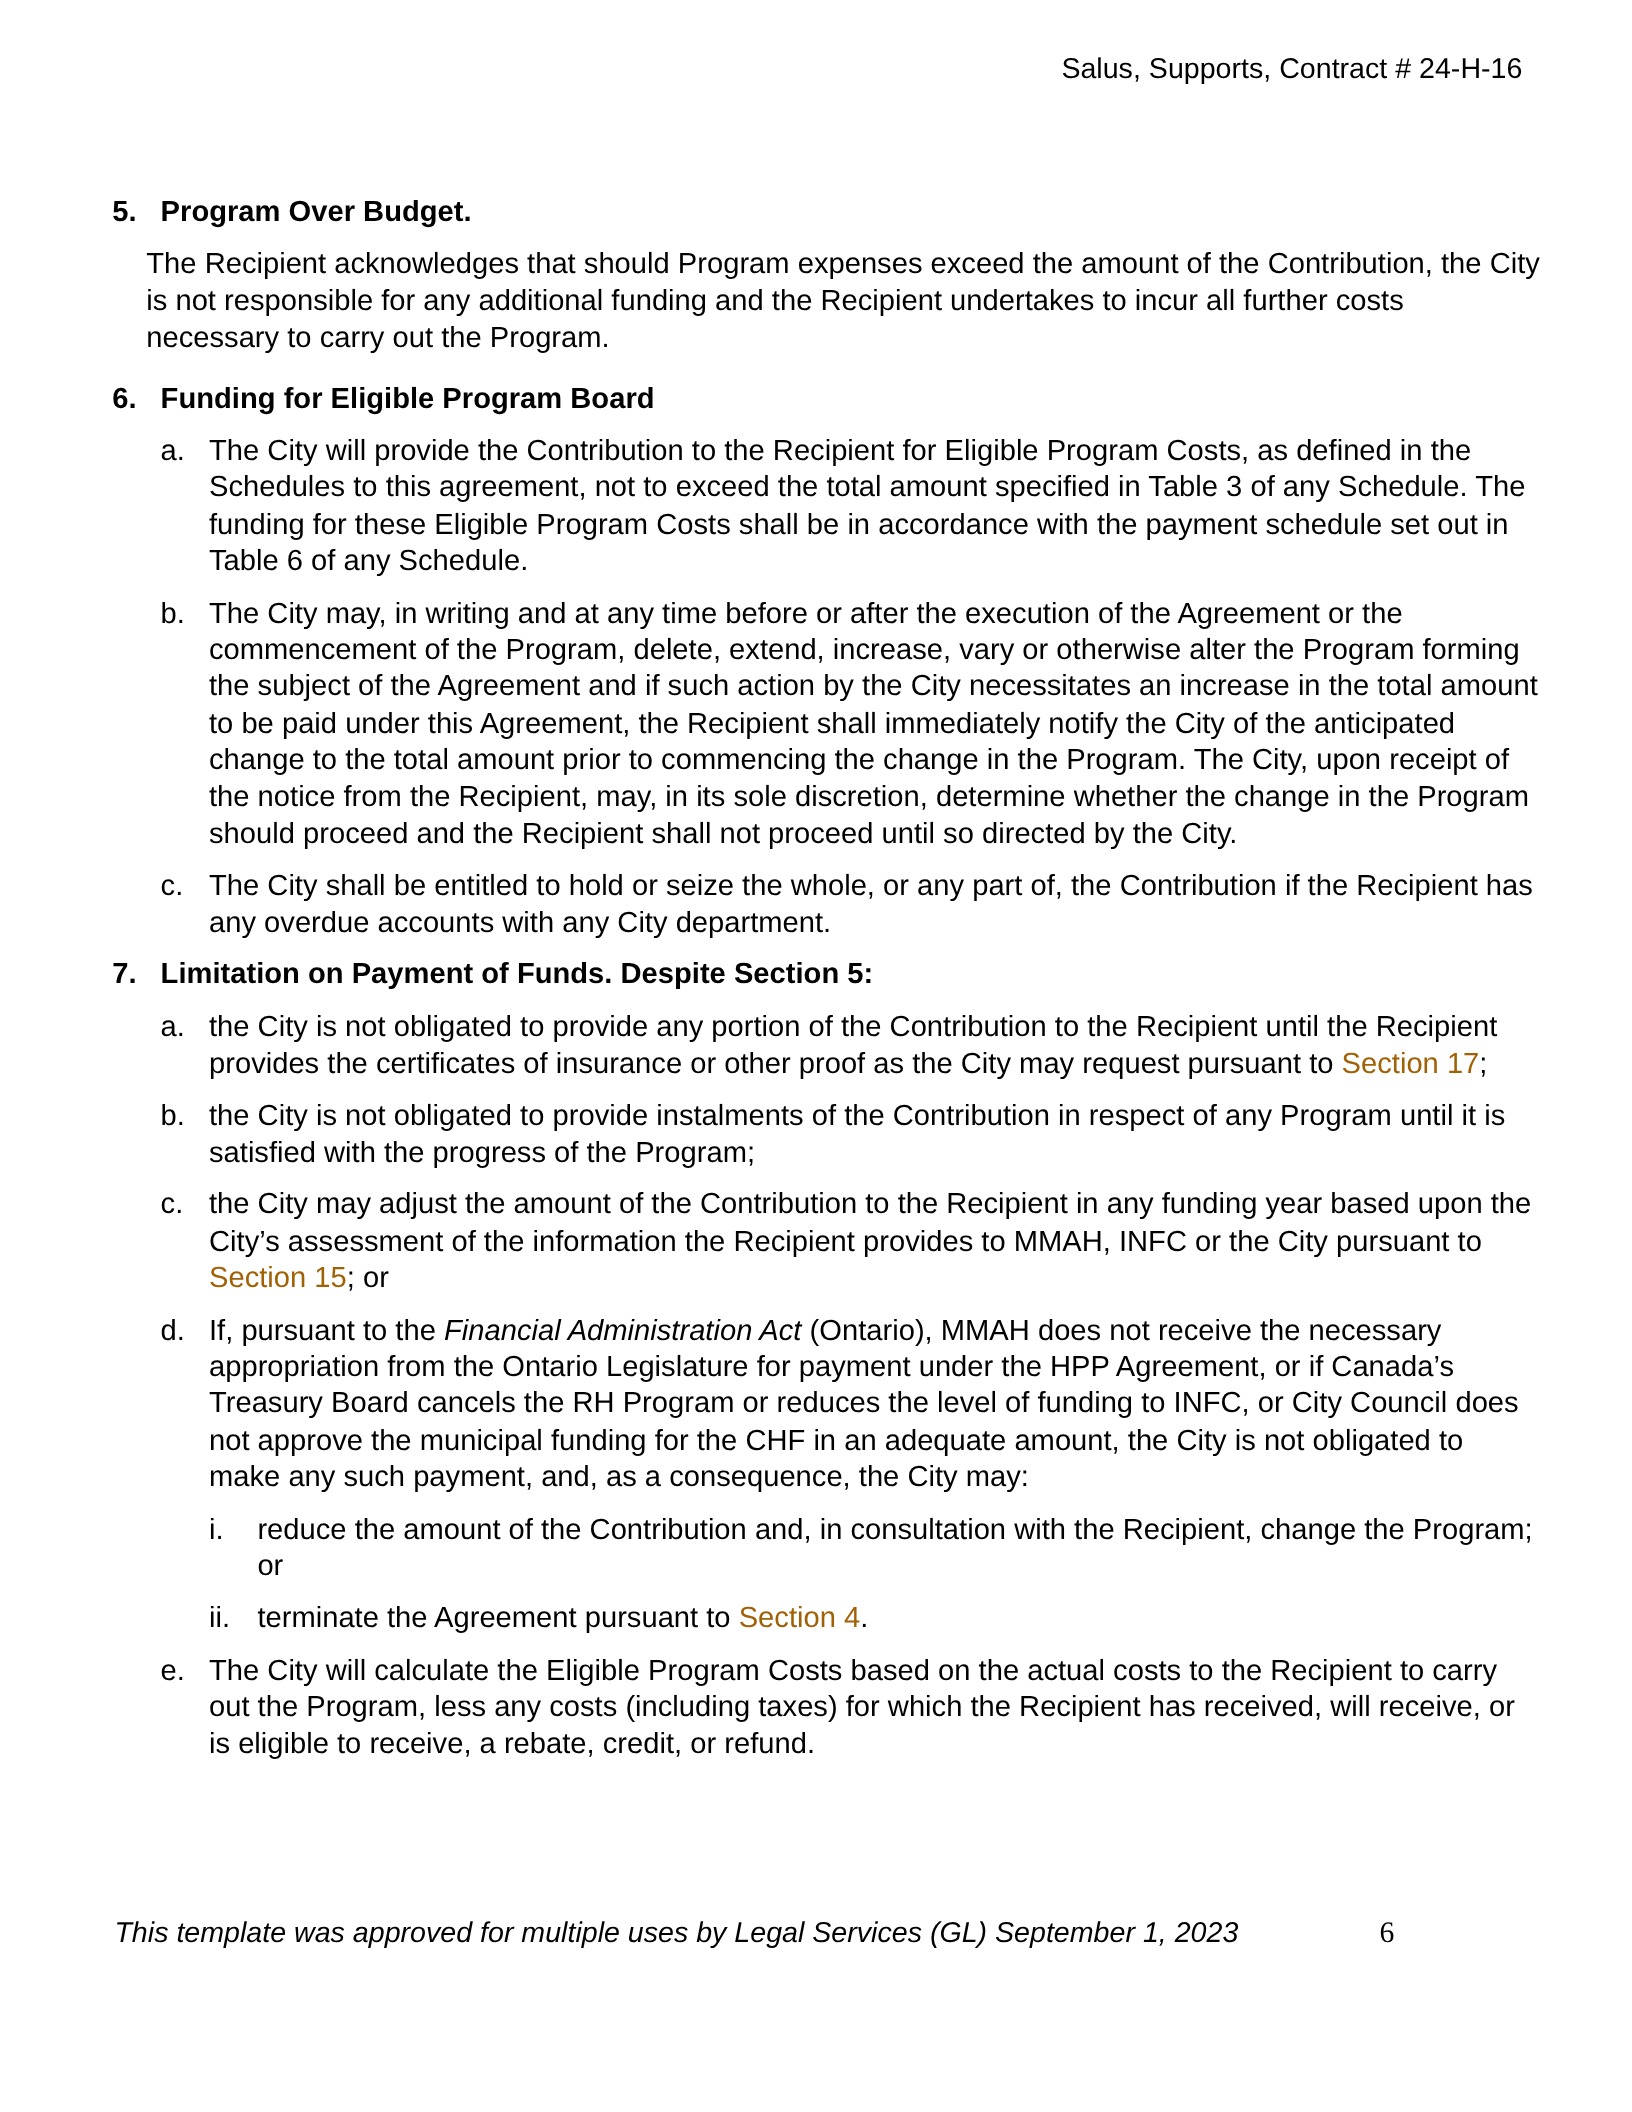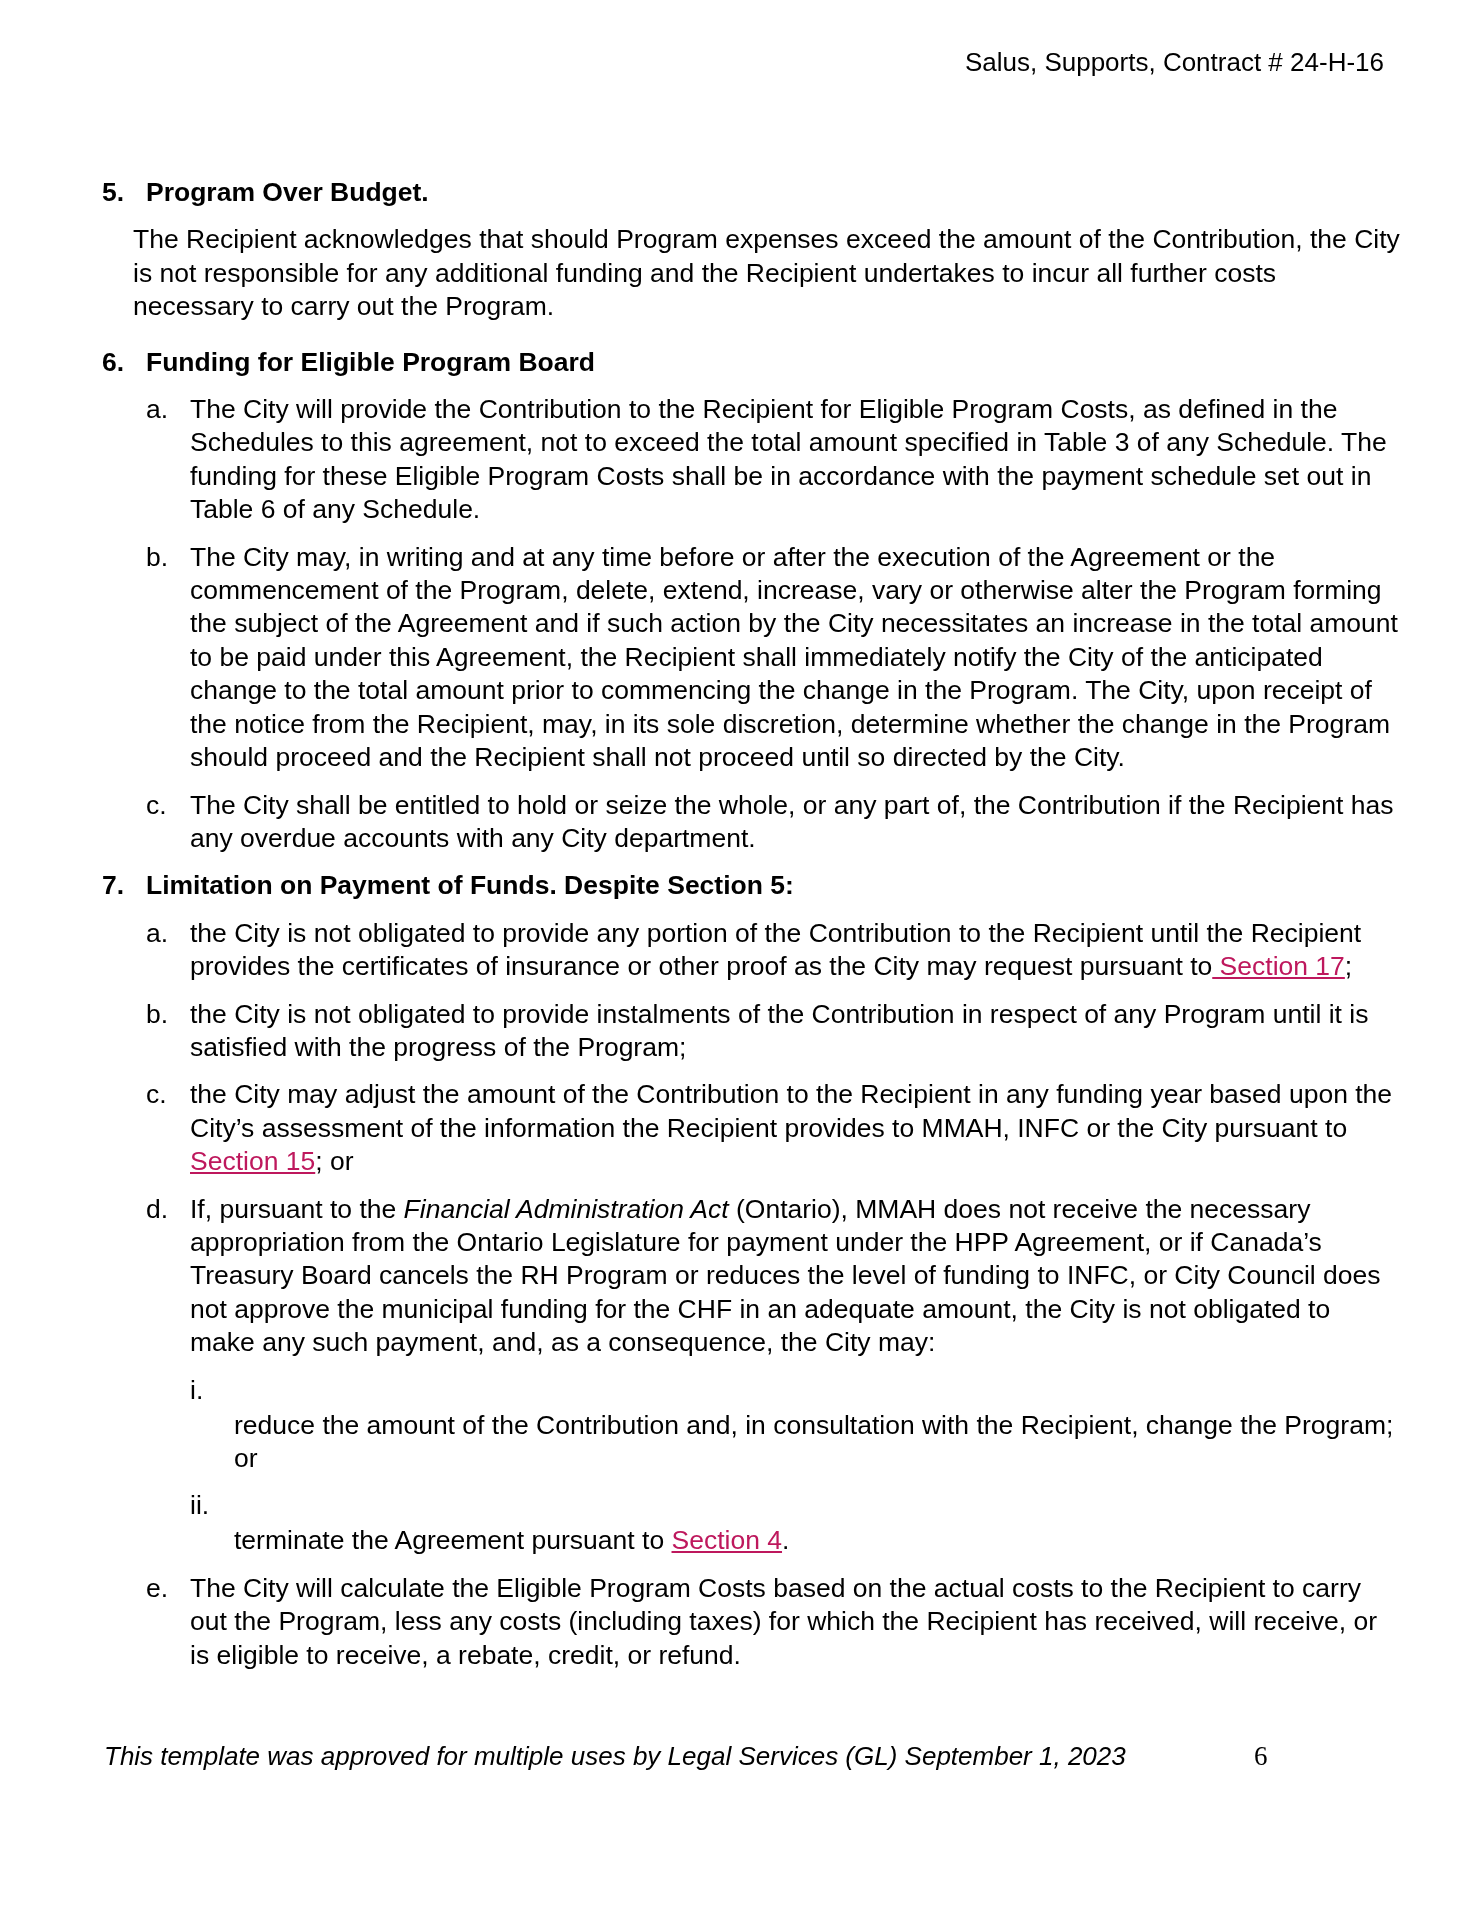--- a/index.html
+++ b/index.html
@@ -17,22 +17,22 @@
     }
     .section { margin: 0 0 14px 0; }
     .sec-head { display: flex; font-weight: bold; margin-bottom: 14px; }
     .sec-head .num { width: 44px; flex: none; }
     .para { margin-left: 31px; }
     .item { display: flex; margin: 0 0 14px 44px; }
     .item .lbl { width: 44px; flex: none; }
     .item .body { flex: 1; }
     .subitem { display: flex; margin: 14px 0 14px 0; }
     .subitem .lbl { width: 44px; flex: none; }
-    .subitem .body { flex: 1; margin-top: 35px; }
-    a.link { color: #be185d; text-decoration: underline; }
+    .subitem .body { flex: 1; }
+    a.link { color: #a16207; }
     em { font-style: italic; }
     .footer {
       position: absolute; top: 1740px; left: 104px; width: 1300px;
       font-size: 26px; line-height: 32px;
     }
     .footer .note { font-style: italic; }
     .footer .page-num {
       position: absolute; left: 1150px; top: 0;
       font-family: "Liberation Serif", serif; font-size: 27px;
     }

